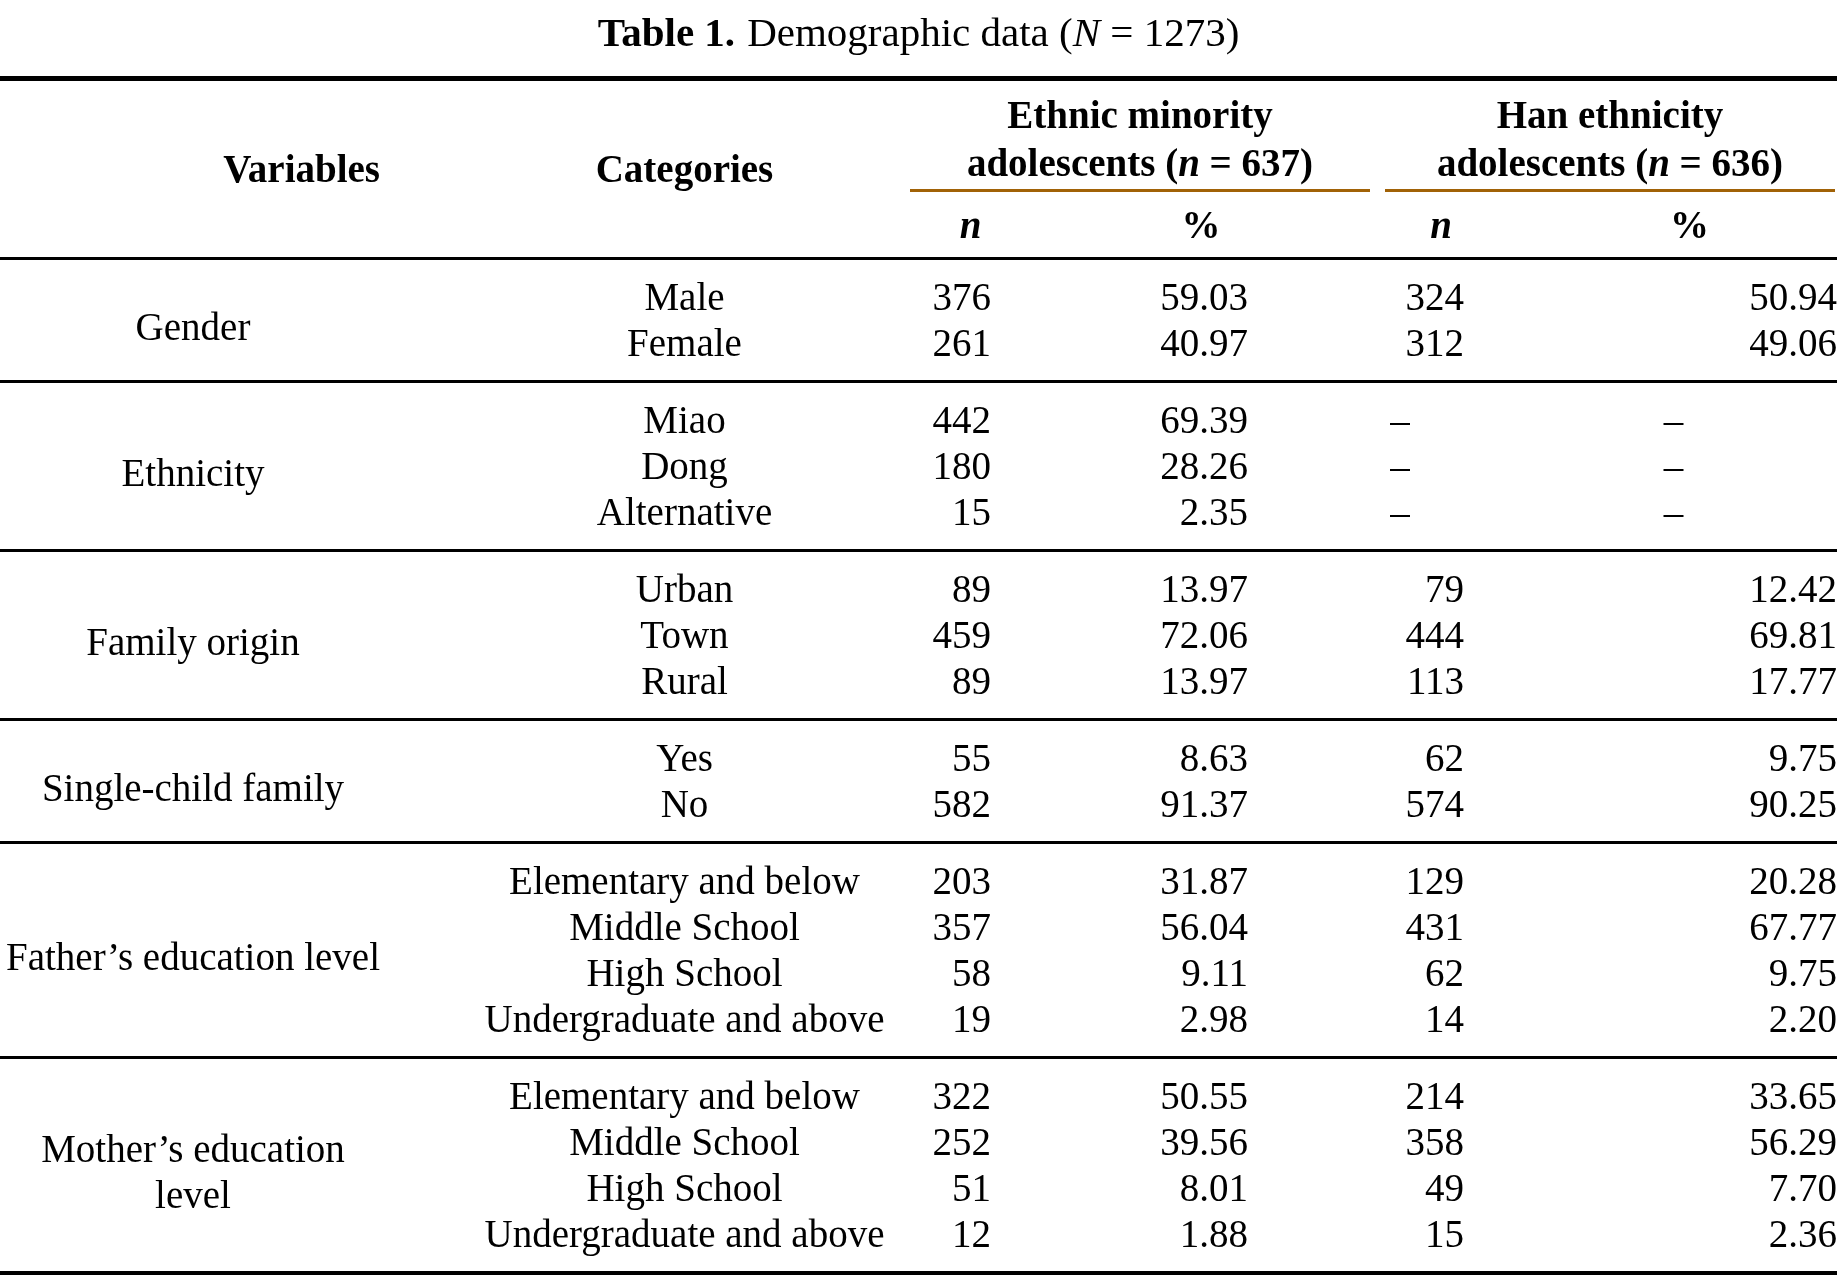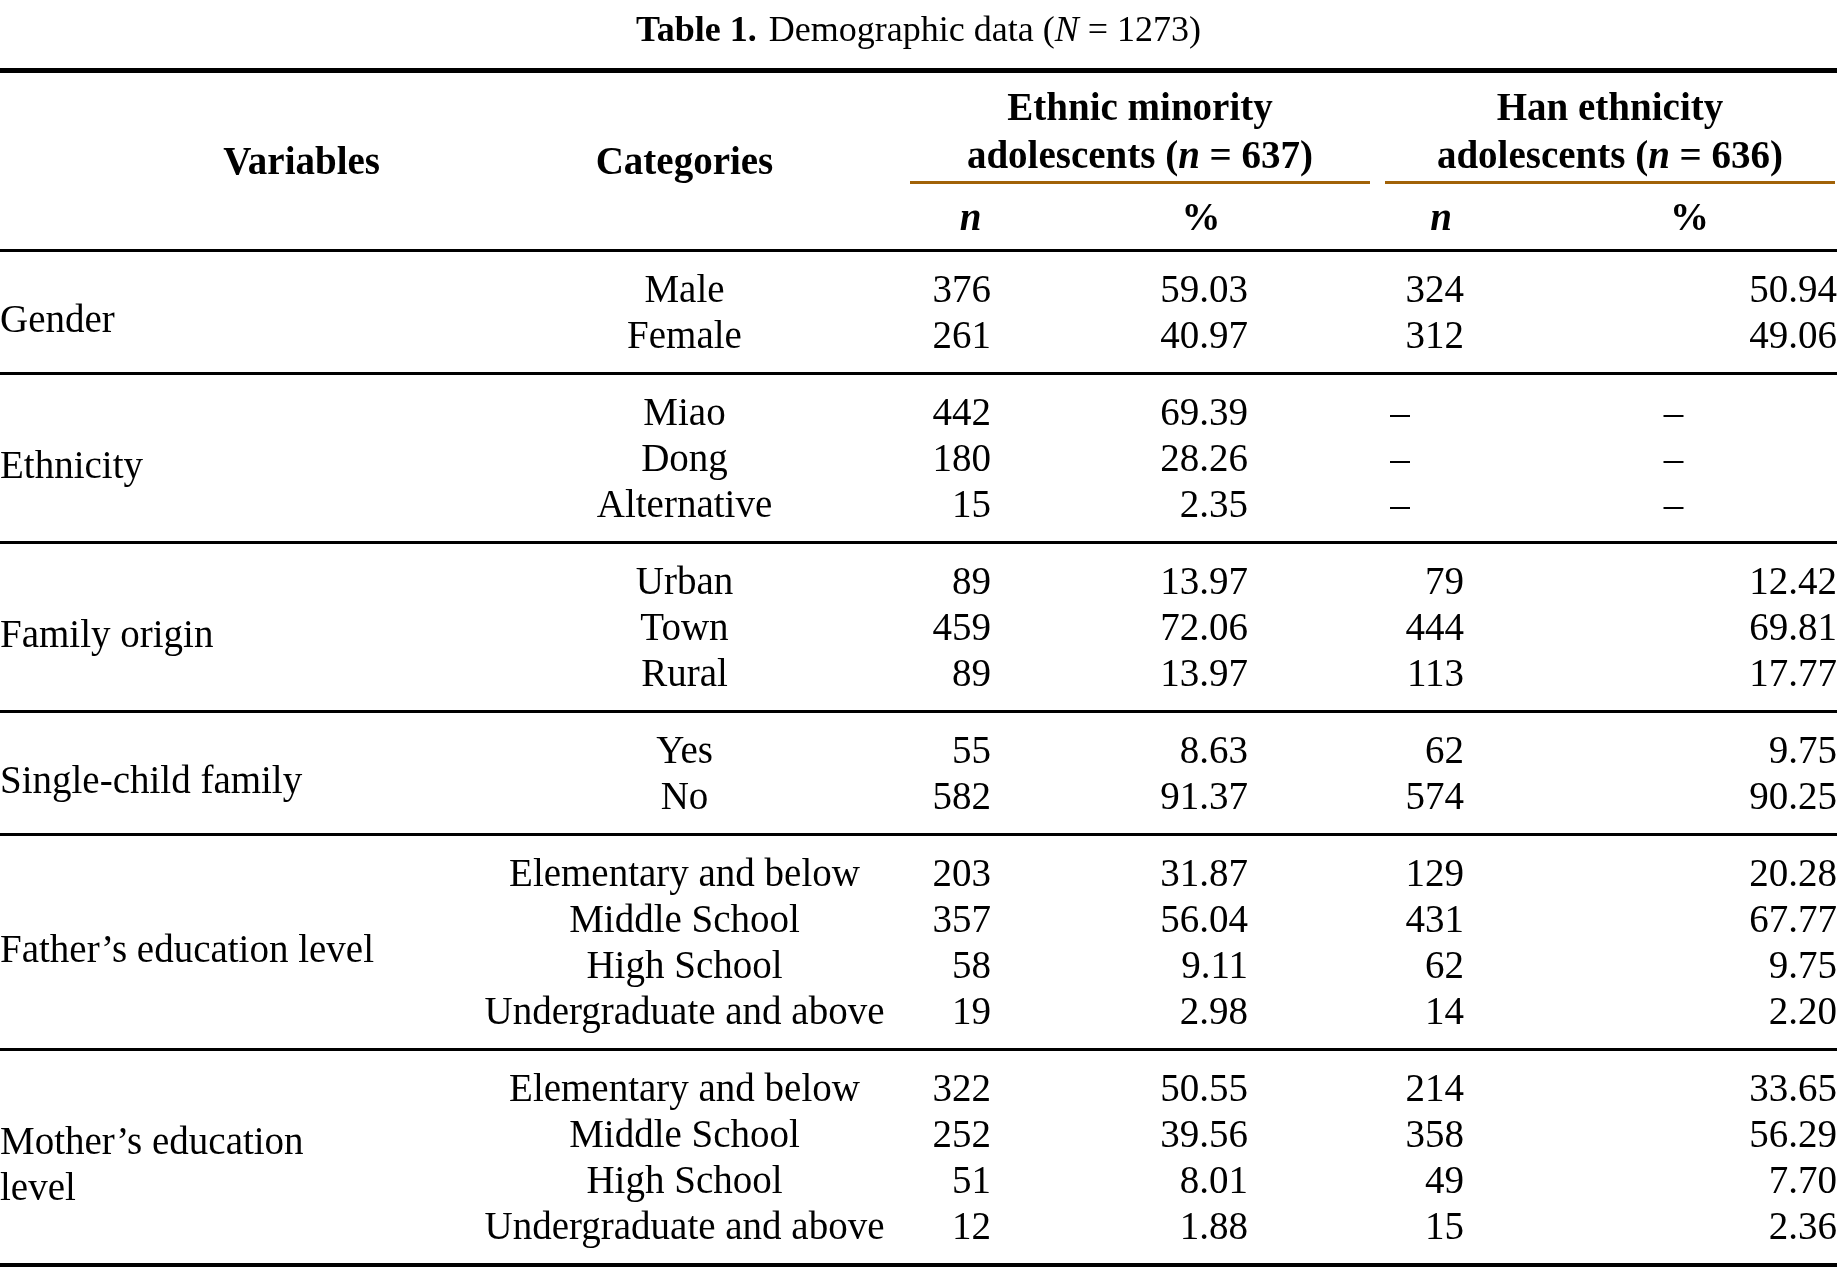--- a/index.html
+++ b/index.html
@@ -5,23 +5,23 @@
   * { margin: 0; padding: 0; box-sizing: border-box; }
   html, body { background: #ffffff; }
   body {
     width: 1837px; height: 1278px;
     overflow: hidden;
     color: #000;
     font-family: "Liberation Serif", "DejaVu Serif", serif;
   }
   .title {
     text-align: center;
-    font-size: 36px;
+    font-size: 41px;
     padding-top: 8px;
-    height: 68px;
+    height: 76px;
     white-space: nowrap;
   }
   .title .b { font-weight: bold; margin-right: 12px; }
   .i { font-style: italic; }
 
   table.demo {
     width: 1837px;
     table-layout: fixed;
     border-collapse: collapse;
     border-top: 5px solid #000;
@@ -58,21 +58,21 @@
   .subrow th { height: 66px; text-align: center; position: relative; }
   .sh-n1 { left: -12px; }
   .sh-p1 { left:  26px; }
   .sh-n2 { left:  41px; }
   .sh-p2 { left:  16px; }
 
   tbody td { line-height: 46px; }
   tbody tr:first-child td { padding-top: 14px; }
   tbody tr:last-child  td { padding-bottom: 14px; }
 
-  td.var { text-align: left; }
+  td.var { text-align: center; padding-left: 6px; }
   td.cat { text-align: center; padding-left: 84px; }
   td.num { text-align: right; }
   td.c-n1 { padding-right: 69px; }
   td.c-p1 { padding-right: 42px; }
   td.c-n2 { padding-right: 46px; }
   td.c-p2 { }
   td.dash { text-align: center; padding-right: 0; }
 </style>
 </head>
 <body>

